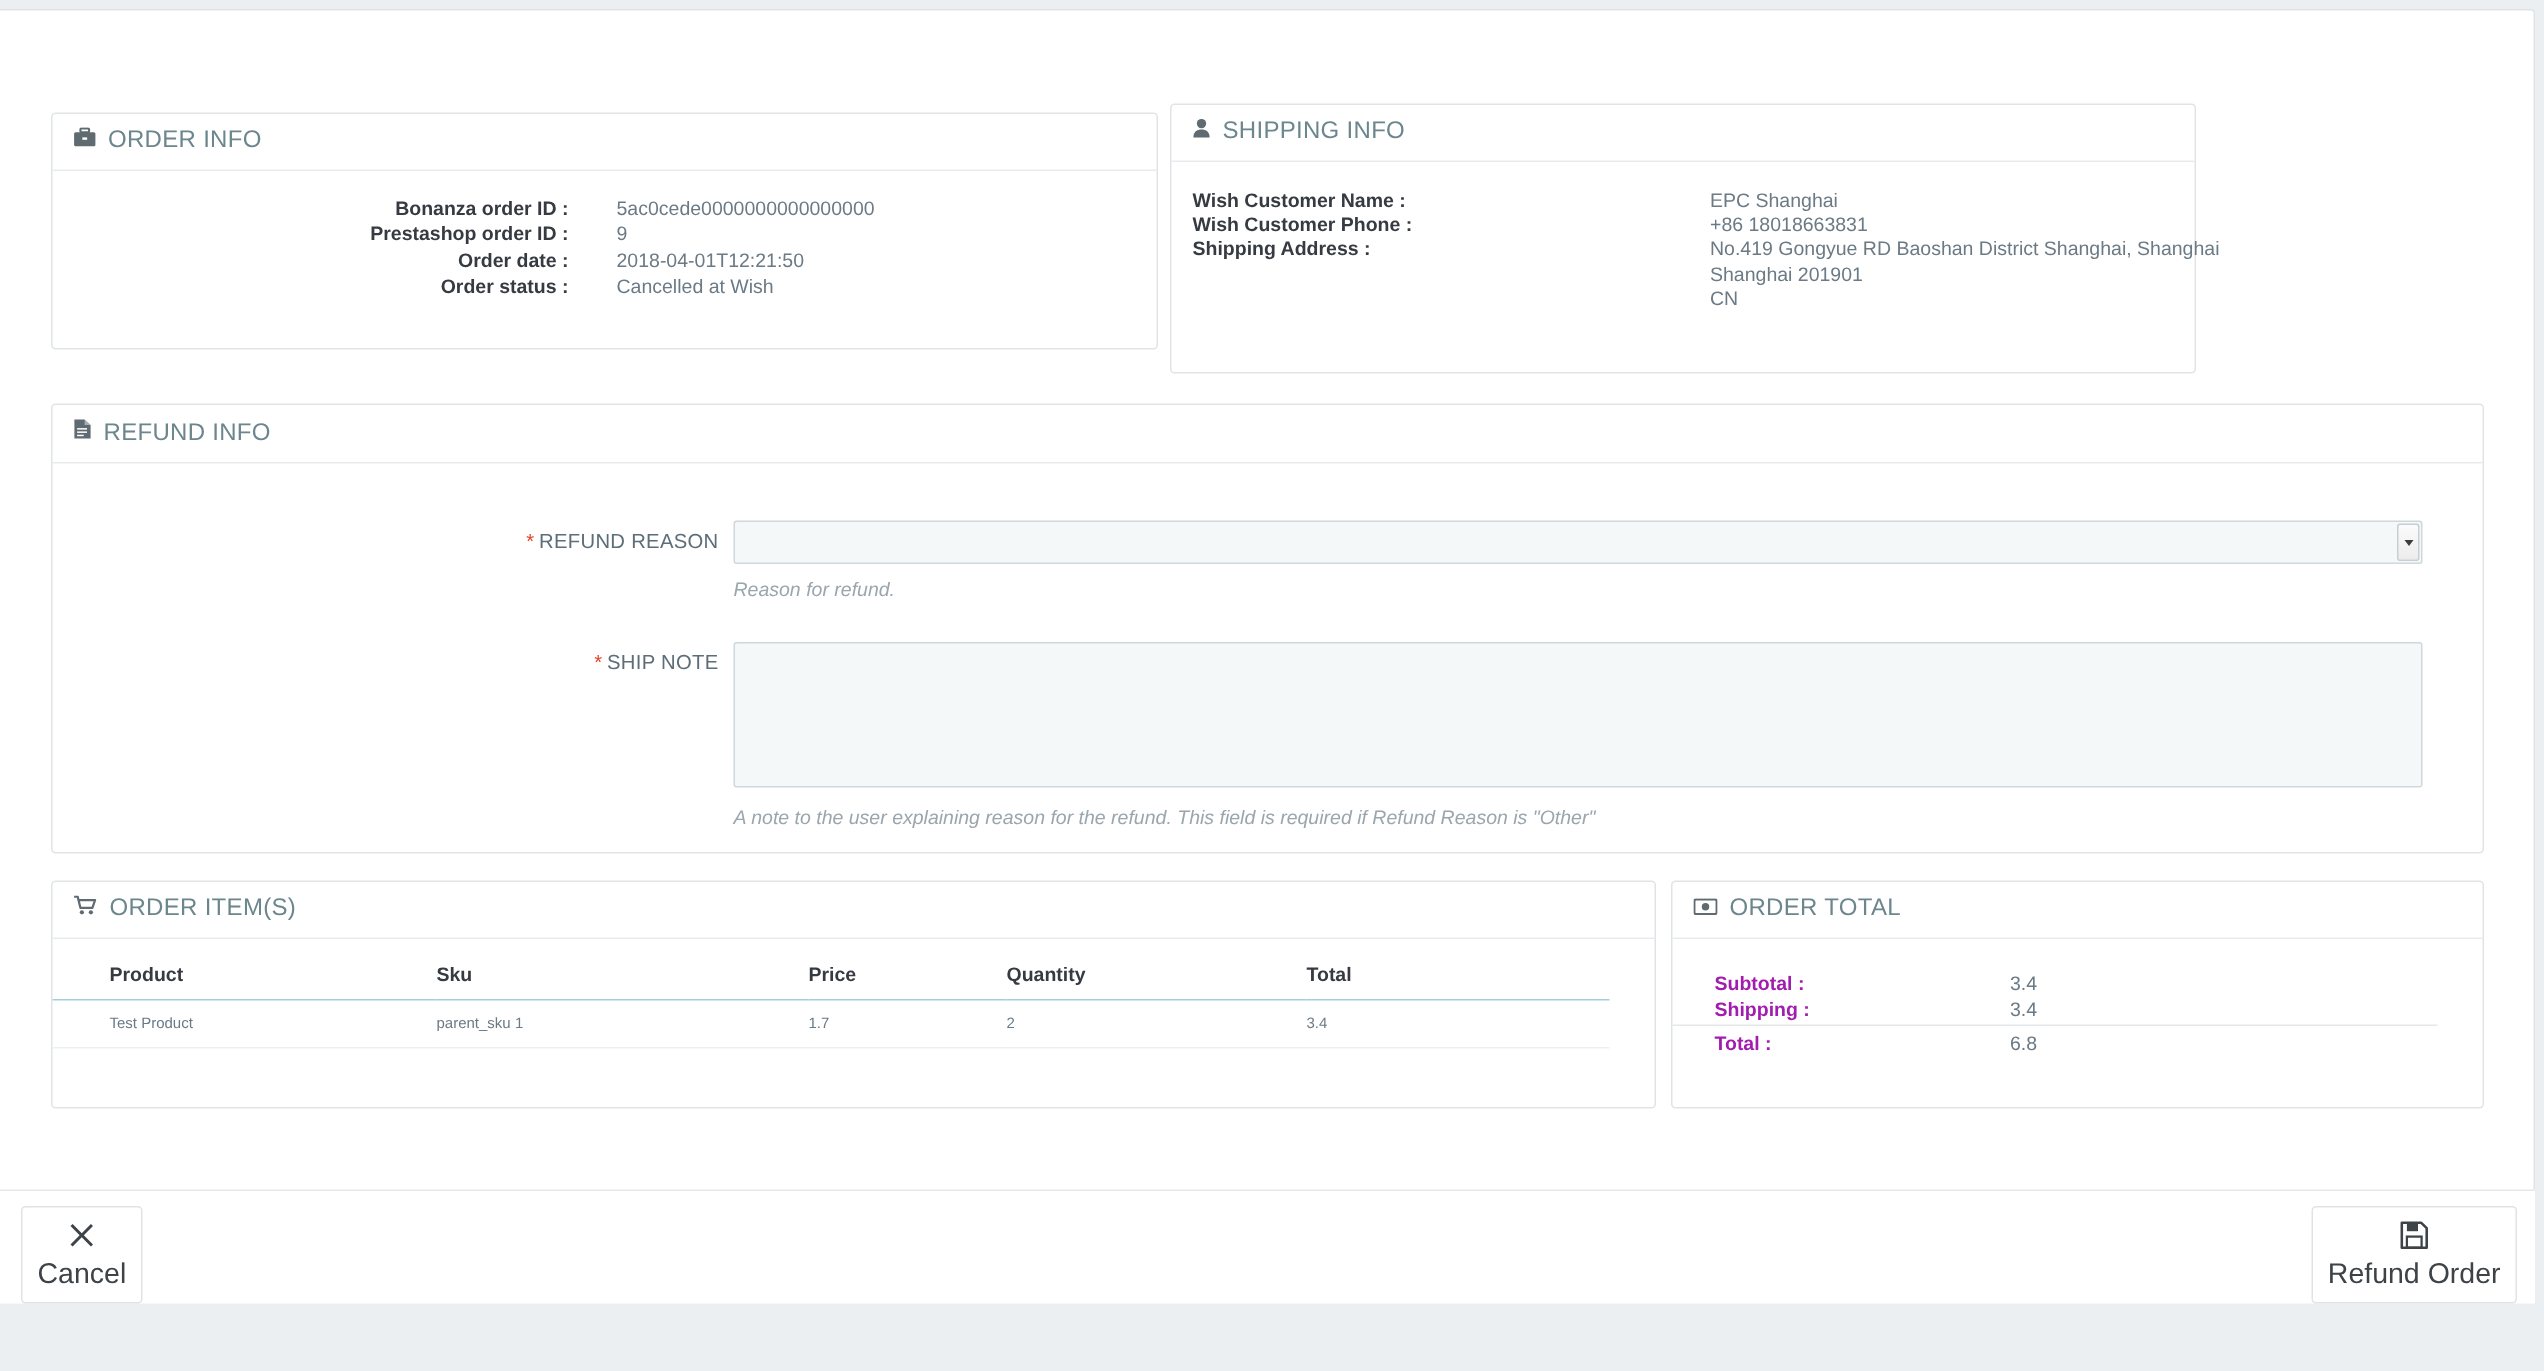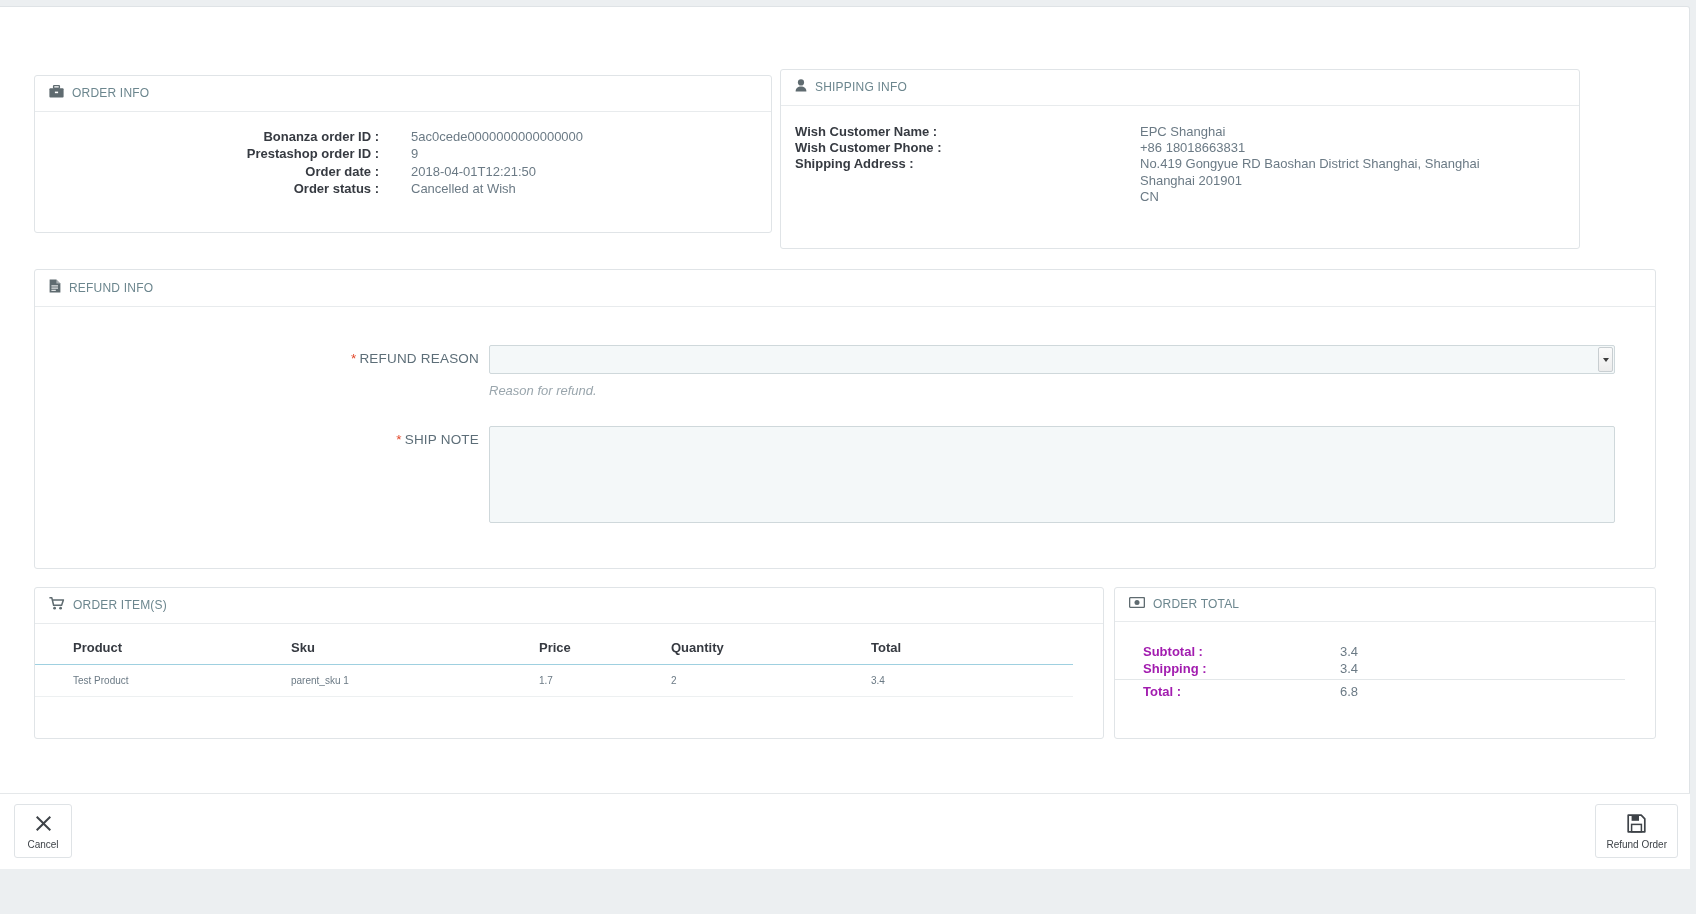--- a/index.html
+++ b/index.html
@@ -52,30 +52,30 @@
     border: 1px solid #e0e4e7;
     border-radius: 3px;
   }
   .card-head {
     display: flex;
     align-items: center;
     gap: 8px;
     padding: 9px 14px 10px 14px;
     border-bottom: 1px solid #e8ebed;
     color: #6c868e;
-    font-size: 12px;
+    font-size: 16px;
     text-transform: uppercase;
     letter-spacing: .2px;
   }
   .card-body { padding: 16px 14px 18px 14px; }
 
   
   .row1 { position: absolute; left: 34px; top: 62px; width: 1622px; height: 182px; }
   .card-orderinfo { position: absolute; left: 0; top: 6px; width: 738px; height: 158px; }
-  .card-shipinfo  { position: absolute; left: 746px; top: 0px; width: 800px; height: 180px; }
+  .card-shipinfo  { position: absolute; left: 746px; top: 0px; width: 684px; height: 180px; }
 
   .kv { display: flex; }
   .kv-labels { width: 330px; text-align: right; padding-right: 0; }
   .kv-values { padding-left: 32px; }
   .kv-labels div { font-weight: bold; color: #363a41; line-height: 17.4px; white-space: nowrap; }
   .kv-values div { color: #6b7a85; line-height: 17.4px; white-space: nowrap; }
   .ship-wrap { position: relative; padding-top: 2px; }
   .ship-wrap .lbl { font-weight: bold; color: #363a41; line-height: 16.2px; }
   .ship-wrap .val { position: absolute; left: 345px; color: #6b7a85; line-height: 16.2px; white-space: nowrap; }
 
@@ -182,21 +182,21 @@
     background: #fff;
     border: 1px solid #dfe3e6;
     border-radius: 3px;
     display: flex;
     flex-direction: column;
     align-items: center;
     justify-content: center;
     gap: 6px;
     padding: 9px 10px 7px 10px;
     color: #3e4348;
-    font-size: 10px;
+    font-size: 19px;
     cursor: pointer;
   }
   .btn-cancel { left: 14px; }
   .btn-refund { right: 12px; }
   .btn svg { display: block; }
 </style>
 </head>
 <body>
 
 <div class="page">
@@ -293,20 +293,21 @@
             <div class="help">Reason for refund.</div>
           </div>
         </div>
 
         <div class="form-row" style="margin-top:28px;">
           <div class="form-label">
             <span class="req">*</span><span>SHIP NOTE</span>
           </div>
           <div class="form-field">
             <textarea class="shipnote" placeholder="" style=""></textarea>
+            <div class="help">A note to the user explaining reason for the refund. This field is required if Refund Reason is "Other"</div>
           </div>
         </div>
 
       </div>
     </div>
 
     <div class="card card-items">
       <div class="card-head">
         <span class="ico">
           <svg width="16" height="13" viewBox="0 0 16 13">

